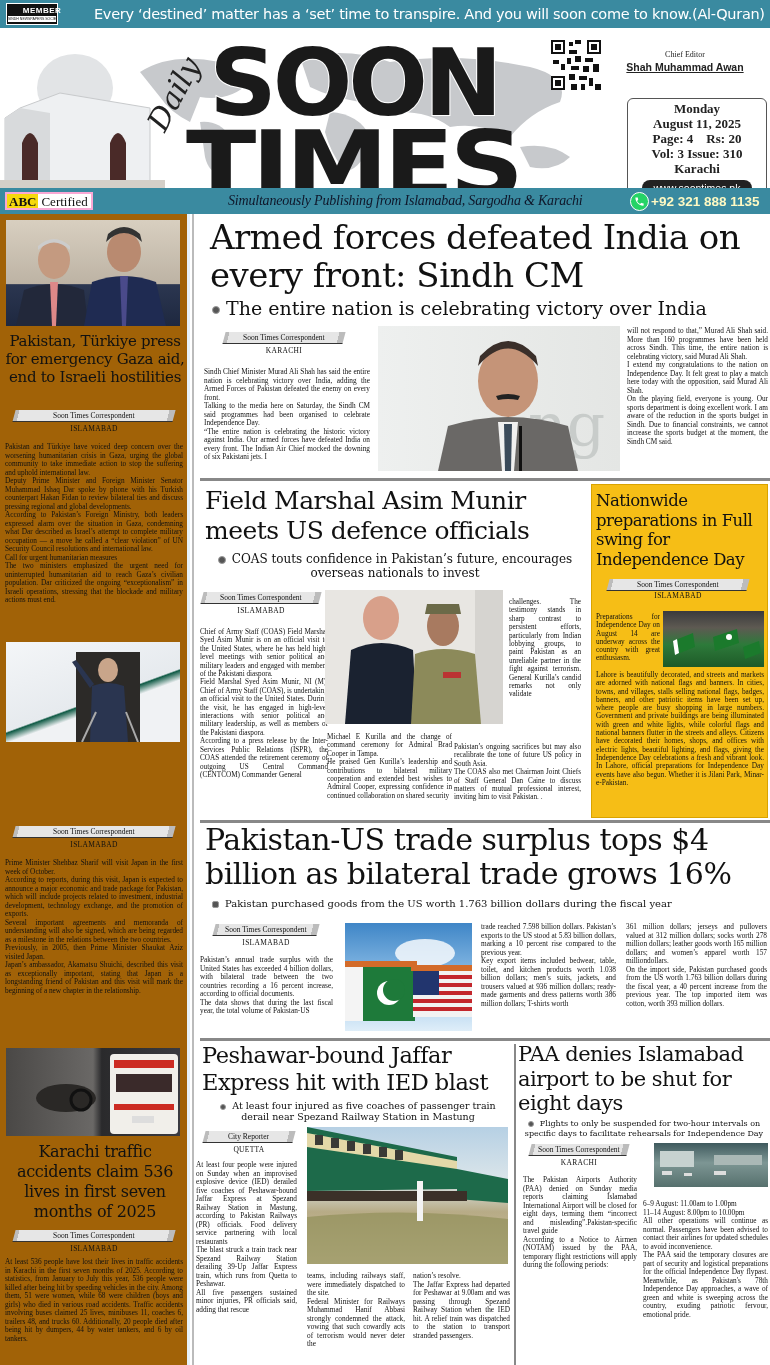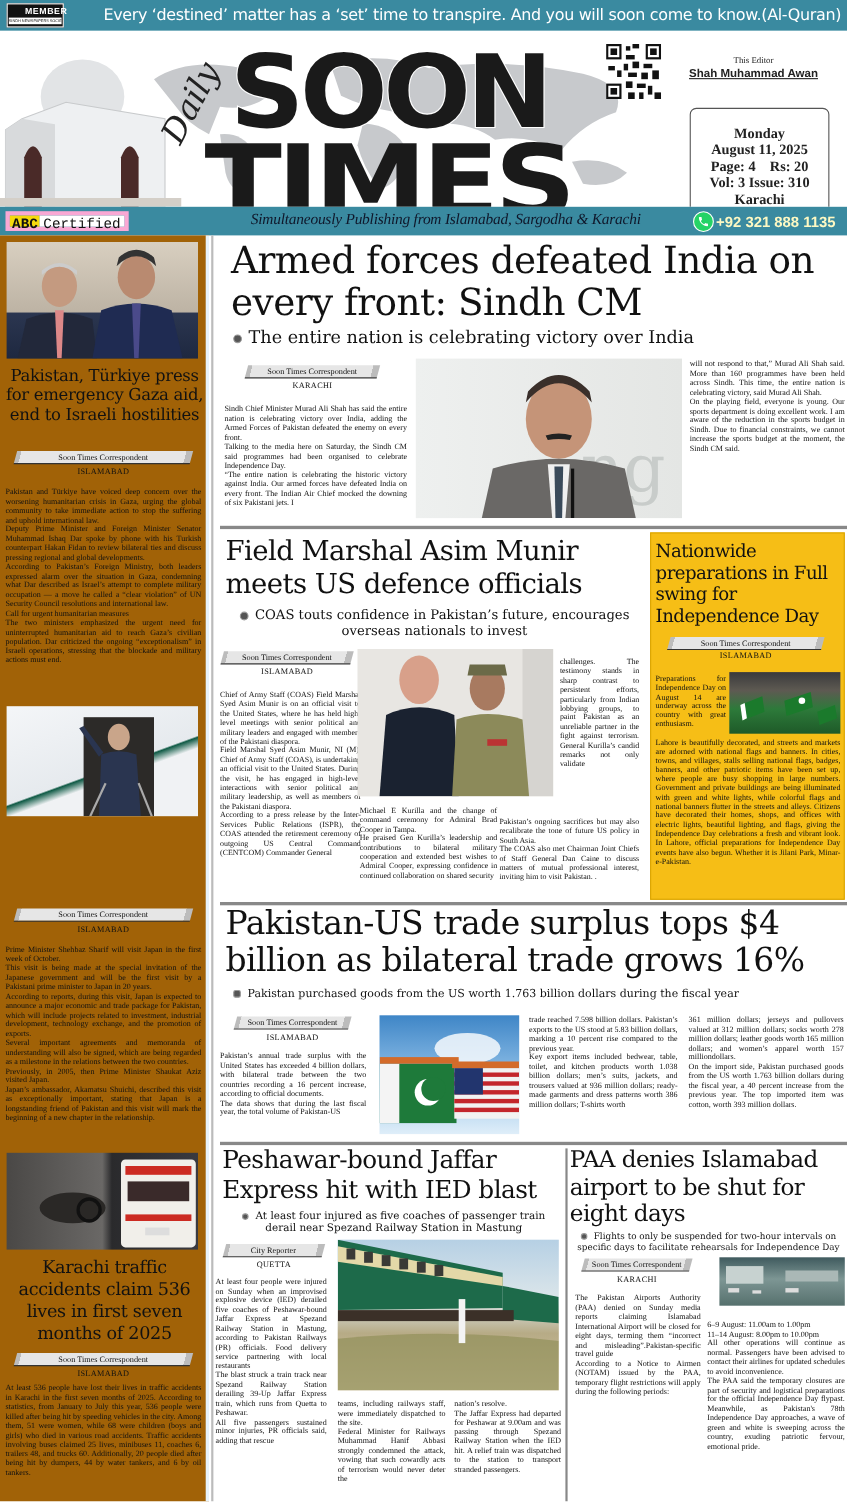--- a/index.html
+++ b/index.html
@@ -15,26 +15,26 @@
   .mast { position: absolute; left: 0; top: 28px; width: 770px; height: 160px; background: #fff; overflow: hidden; }
   .worldmap { position: absolute; left: 130px; top: 14px; width: 480px; height: 140px; }
   .mausoleum { position: absolute; left: 0; top: 20px; width: 165px; height: 140px; }
   .daily { position: absolute; left: 140px; top: 28px; font-family: "DejaVu Serif", serif; font-style: italic; font-size: 30px; color: #222; transform: rotate(-62deg); transform-origin: left top; top: 92px; }
   .soon { position: absolute; left: 212px; top: 16px; font-family: "DejaVu Sans", sans-serif; font-weight: bold; font-size: 92px; letter-spacing: -4px; line-height: 80px; color: #1a1a1a; transform: scaleX(1.02); -webkit-text-stroke: 2px #fff; paint-order: stroke; }
   .times { position: absolute; left: 186px; top: 98px; font-family: "DejaVu Sans", sans-serif; font-weight: bold; font-size: 92px; letter-spacing: -4px; line-height: 80px; color: #1a1a1a; transform: scaleX(1.12); transform-origin: left; }
   .qr { position: absolute; left: 551px; top: 12px; width: 50px; height: 50px; }
   .editor { position: absolute; left: 600px; top: 22px; width: 170px; text-align: center; }
   .editor .lbl { font-size: 8px; color: #222; }
   .editor .nm { font-family: "Liberation Sans", sans-serif; font-size: 10.5px; font-weight: bold; text-decoration: underline; color: #222; margin-top: 2px; }
-  .datebox { position: absolute; left: 627px; top: 70px; width: 127px; height: 108px; border: 1px solid #555; border-radius: 6px; text-align: center; padding-top: 14px; }
+  .datebox { position: absolute; left: 627px; top: 70px; width: 140px; height: 108px; border: 1px solid #555; border-radius: 6px; text-align: center; padding-top: 2px; }
   .datebox div { font-size: 13px; font-weight: bold; line-height: 15px; color: #222; }
   .datebox .web { margin: 4px auto 0; width: 110px; height: 16px; background: #222; border-radius: 8px; color: #fff; font-family: "Liberation Sans", sans-serif; font-size: 10.5px; line-height: 16px; font-weight: normal; }
 
   .subbar { position: absolute; left: 0; top: 188px; width: 770px; height: 26px; background: #3a8aa0; display: flex; align-items: center; }
-  .abc { margin-left: 5px; height: 18px; display: flex; border: 4px solid #f9a8d4; font-family: Liberation Mono, monospace; font-size: 13px; font-weight: bold; }
+  .abc { margin-left: 5px; height: 18px; display: flex; border: 2px solid #f9a8d4; font-family: Liberation Serif, serif; font-size: 13px; font-weight: bold; }
   .abc .a { background: #f5d90c; color: #111; padding: 0 2px; line-height: 16px; }
   .abc .b { background: #fff; color: #111; padding: 0 3px; line-height: 16px; font-weight: normal; }
   .publishing { position: absolute; left: 228px; font-family: "Liberation Serif", serif; font-style: italic; font-size: 14px; color: #0f172a; letter-spacing: -0.2px; }
   .phone { position: absolute; left: 630px; display: flex; align-items: center; color: #fef9c3; font-family: "Liberation Sans", sans-serif; font-size: 13.5px; font-weight: bold; }
   .wa { width: 19px; height: 19px; border-radius: 50%; background: #25d366; border: 1.5px solid #fff; display: inline-flex; align-items: center; justify-content: center; margin-right: 2px; }
 
   
   .leftcol { position: absolute; left: 0; top: 214px; width: 190px; height: 1151px; background: #a16207; border-right: 3px solid #e7f2f9; }
   .photo { position: absolute; overflow: hidden; }
   .lphoto { left: 6px; width: 174px; }
@@ -111,21 +111,21 @@
         <rect x="21" y="12" width="3" height="4"></rect>
         <rect x="9" y="17" width="3" height="3"></rect>
       <rect x="14" y="18" width="4" height="2"></rect>
         <rect x="19" y="19" width="2" height="4"></rect>
         <rect x="22" y="22" width="3" height="3"></rect>
       <rect x="10" y="22" width="3" height="3"></rect>
         <rect x="15" y="22" width="2" height="3"></rect>
     </g>
   </svg>
   <div class="editor">
-    <div class="lbl">This Editor</div>
+    <div class="lbl">Chief Editor</div>
     <div class="nm">Shah Muhammad Awan</div>
   </div>
   <div class="datebox">
     <div>Monday</div>
     <div>August 11, 2025</div>
     <div style="white-space:pre">Page: 4    Rs: 20</div>
     <div>Vol: 3  Issue: 310</div>
     <div>Karachi</div>
     <div class="web">www.soontimes.pk</div>
   </div>
@@ -183,21 +183,20 @@
       <line x1="76" y1="100" x2="90" y2="70" stroke="#aaa" stroke-width="2"></line>
       <line x1="132" y1="100" x2="120" y2="70" stroke="#aaa" stroke-width="2"></line>
     </svg>
   </div>
   <div class="byline" style="left:14px;top:612px;width:160px;">
     <div class="tag"><span>Soon Times Correspondent</span></div>
     <div class="city">ISLAMABAD</div>
   </div>
   <div class="body" style="left:5px;top:645px;width:178px;">
     <p>Prime Minister Shehbaz Sharif will visit Japan in the first week of October.</p>
-    <p>This visit is being made at the special invitation of the Japanese government and will be the first visit by a Pakistani prime minister to Japan in 20 years.</p>
     <p>According to reports, during this visit, Japan is expected to announce a major economic and trade package for Pakistan, which will include projects related to investment, industrial development, technology exchange, and the promotion of exports.</p>
     <p>Several important agreements and memoranda of understanding will also be signed, which are being regarded as a milestone in the relations between the two countries.</p>
     <p>Previously, in 2005, then Prime Minister Shaukat Aziz visited Japan.</p>
     <p>Japan’s ambassador, Akamatsu Shuichi, described this visit as exceptionally important, stating that Japan is a longstanding friend of Pakistan and this visit will mark the beginning of a new chapter in the relationship.</p>
   </div>
 
   <div class="photo lphoto" style="top:834px;height:88px;background:linear-gradient(90deg,#4a4846 0%,#6a6866 50%,#2a2a2c 55%,#3a3a40 100%);">
     <svg width="174" height="88" viewBox="0 0 174 88">
       <ellipse cx="60" cy="50" rx="30" ry="14" fill="#2a2826"></ellipse>
       <circle cx="75" cy="52" r="10" fill="none" stroke="#111" stroke-width="3"></circle>
@@ -214,21 +213,21 @@
     <div class="city">ISLAMABAD</div>
   </div>
   <div class="body" style="left:5px;top:1044px;width:178px;">
     <p>At least 536 people have lost their lives in traffic accidents in Karachi in the first seven months of 2025. According to statistics, from January to July this year, 536 people were killed after being hit by speeding vehicles in the city. Among them, 51 were women, while 68 were children (boys and girls) who died in various road accidents. Traffic accidents involving buses claimed 25 lives, minibuses 11, coaches 6, trailers 48, and trucks 60. Additionally, 20 people died after being hit by dumpers, 44 by water tankers, and 6 by oil tankers.</p>
   </div>
 </div>
 
 <div class="divider" style="left:192px;top:214px;width:2px;height:1151px;background:#bbb;"></div>
 
 <div class="headline" style="left:210px;top:218px;width:550px;font-size:34px;line-height:38px;">Armed forces defeated India on every front: Sindh CM</div>
-<div class="subhead" style="left:212px;top:297px;width:520px;text-align:left;font-size:16px;">
+<div class="subhead" style="left:212px;top:297px;width:520px;text-align:left;font-size:19px;">
   <span class="bullet"></span><span>The entire nation is celebrating victory over India</span>
 </div>
 <div class="byline" style="left:224px;top:332px;width:120px;">
   <div class="tag"><span>Soon Times Correspondent</span></div>
   <div class="city">KARACHI</div>
 </div>
 <div class="body" style="left:204px;top:368px;width:166px;">
   <p>Sindh Chief Minister Murad Ali Shah has said the entire nation is celebrating victory over India, adding the Armed Forces of Pakistan defeated the enemy on every front.</p>
   <p>Talking to the media here on Saturday, the Sindh CM said programmes had been organised to celebrate Independence Day.</p>
   <p>“The entire nation is celebrating the historic victory against India. Our armed forces have defeated India on every front. The Indian Air Chief mocked the downing of six Pakistani jets. I</p>
@@ -240,20 +239,21 @@
     <path d="M100 40 Q130 5 160 40 L158 30 Q130 0 102 30Z" fill="#3a2f2a"></path>
     <path d="M118 70 Q130 66 142 70 L140 74 Q130 72 120 74Z" fill="#222"></path>
     <path d="M60 145 L70 100 Q130 82 190 100 L200 145Z" fill="#6a6866"></path>
     <path d="M120 96 L140 96 L136 145 L124 145Z" fill="#f0f0f0"></path>
     <path d="M126 98 L134 98 L133 145 L127 145Z" fill="#3a4a5a"></path>
     <rect x="141" y="100" width="3" height="45" fill="#111"></rect>
   </svg>
 </div>
 <div class="body" style="left:627px;top:327px;width:141px;">
   <p>will not respond to that,” Murad Ali Shah said. More than 160 programmes have been held across Sindh. This time, the entire nation is celebrating victory, said Murad Ali Shah.</p>
+  <p>I extend my congratulations to the nation on Independence Day. It felt great to play a match here today with the opposition, said Murad Ali Shah.</p>
   <p>On the playing field, everyone is young. Our sports department is doing excellent work. I am aware of the reduction in the sports budget in Sindh. Due to financial constraints, we cannot increase the sports budget at the moment, the Sindh CM said.</p>
 </div>
 
 <div class="divider" style="left:200px;top:478px;width:570px;height:3px;"></div>
 
 <div class="headline" style="left:205px;top:486px;width:370px;font-size:25px;line-height:30px;">Field Marshal Asim Munir meets US defence officials</div>
 <div class="subhead" style="left:210px;top:552px;width:370px;font-size:12px;line-height:14px;">
   <span class="bullet"></span><span>COAS touts confidence in Pakistan’s future, encourages overseas nationals to invest</span>
 </div>
 <div class="byline" style="left:202px;top:592px;width:118px;">

